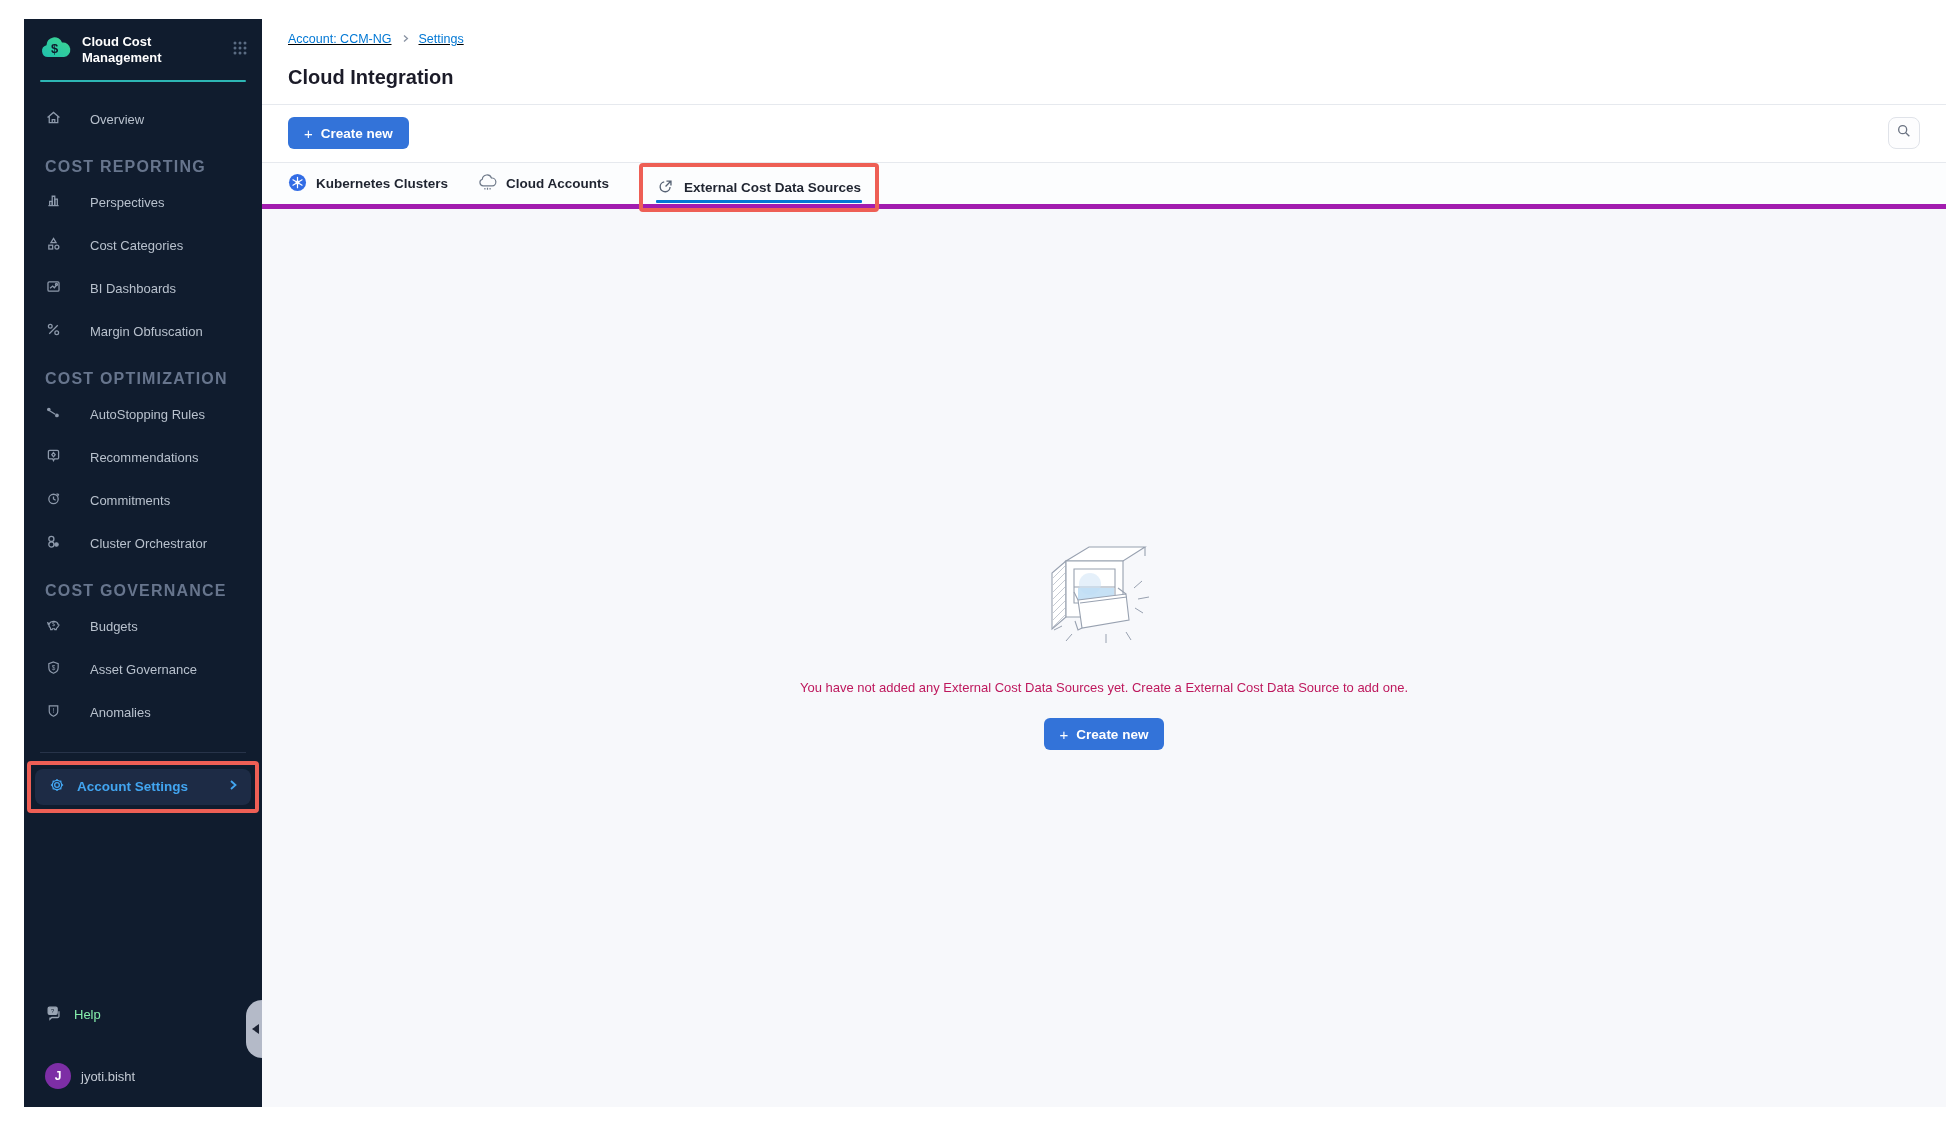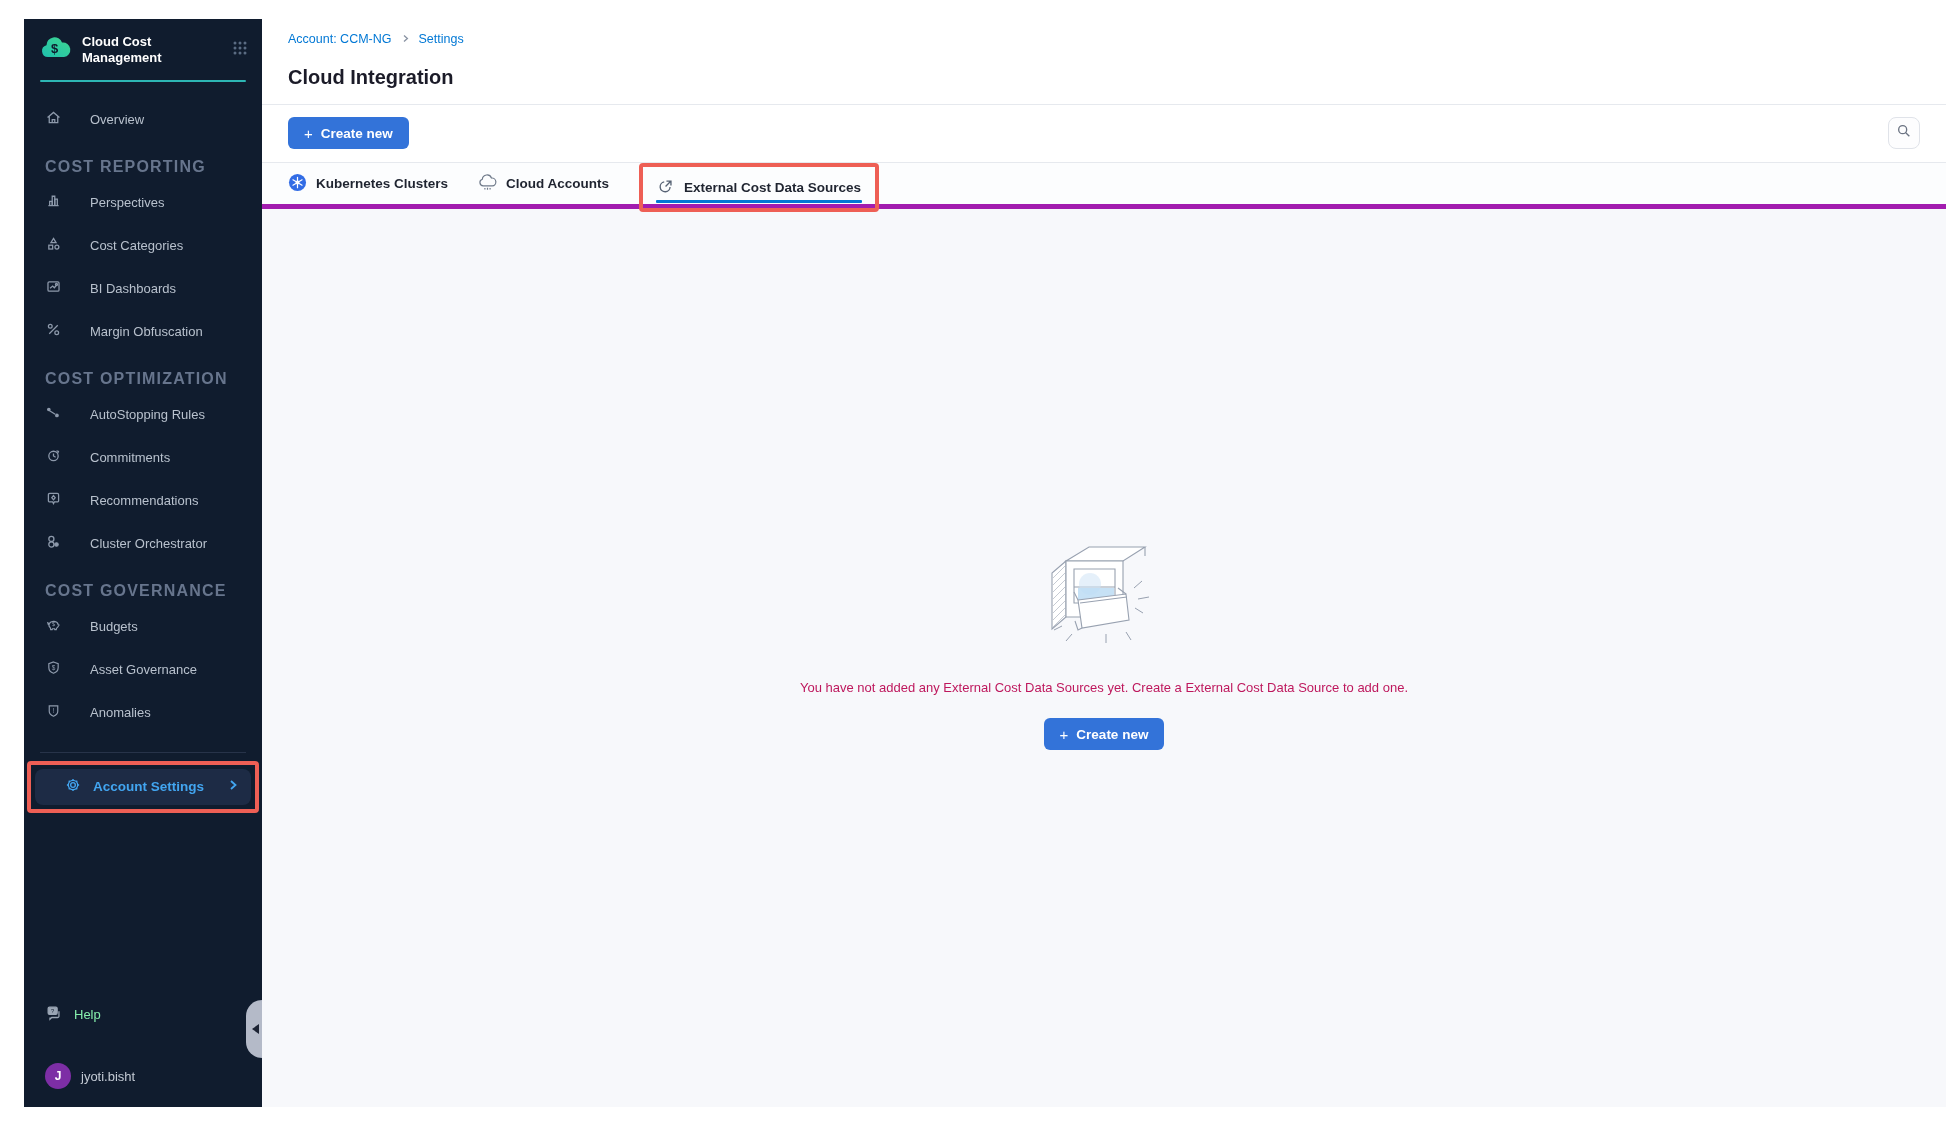--- a/index.html
+++ b/index.html
@@ -12,34 +12,34 @@
   .brand-title { flex: 1; font-size: 13px; font-weight: 700; color: #ffffff; line-height: 1.25; }
   .grid-icon { flex: none; }
   .brand-divider { height: 2px; background: #2db6b4; margin: 3px 16px 0 16px; border-radius: 1px; }
   .nav { padding-top: 16px; }
   .nav-item { display: flex; align-items: center; gap: 28px; height: 43px; padding: 0 14px 0 21px; font-size: 13px; color: #b8c1cd; cursor: pointer; }
   .nav-item .icon { flex: none; }
   .section-label { font-size: 16px; font-weight: 700; letter-spacing: 1.2px; color: #67758d; padding: 17px 0 5px 21px; }
   .settings-divider { height: 1px; background: #273349; margin: 18px 16px 0 16px; }
   .annotation-box { border: 4px solid #ee5f55; border-radius: 4px; }
   .settings-annotation { margin: 8px 3px 0 3px; padding: 4px; }
-  .account-settings { display: flex; align-items: center; gap: 11px; height: 36px; padding: 0 12px 0 29px; background: #1d2b45; border-radius: 8px; color: #42a5f0; font-size: 13.5px; font-weight: 700; cursor: pointer; }
+  .account-settings { display: flex; align-items: center; gap: 11px; height: 36px; padding: 0 12px 0 13px; background: #1d2b45; border-radius: 8px; color: #42a5f0; font-size: 13.5px; font-weight: 700; cursor: pointer; }
   .account-settings .spacer-flex { flex: 1; }
   .sb-spacer { flex: 1; }
   .sb-bottom { padding: 0 16px 16px 21px; }
   .help-row { display: flex; align-items: center; gap: 11px; height: 30px; margin-bottom: 32px; font-size: 13px; color: #86efac; cursor: pointer; }
   .user-row { display: flex; align-items: center; gap: 10px; height: 30px; font-size: 13px; color: #c3cad4; cursor: pointer; }
   .avatar { width: 26px; height: 26px; border-radius: 50%; background: #7d2ea5; color: #ffffff; font-size: 12px; font-weight: 700; display: flex; align-items: center; justify-content: center; flex: none; }
   .collapse-handle { position: absolute; right: 0; top: 981px; width: 16px; height: 58px; background: #b4bac8; border-radius: 29px 0 0 29px; display: flex; align-items: center; justify-content: flex-end; cursor: pointer; }
   .collapse-tri { width: 0; height: 0; border-top: 5px solid transparent; border-bottom: 5px solid transparent; border-right: 7px solid #1d2434; margin-right: 3px; }
 
   
   .main { flex: 1; display: flex; flex-direction: column; background: #ffffff; min-width: 0; }
   .page-header { padding: 13px 26px 0 26px; border-bottom: 1px solid #e6e9ee; }
-  .breadcrumb { display: flex; gap: 9px; font-size: 12.5px; }
+  .breadcrumb { display: flex; gap: 9px; font-size: 12.5px; text-decoration: underline; }
   .crumb-link { color: #0278d5; cursor: pointer; text-decoration: none; }
   .page-title { font-size: 20px; font-weight: 700; color: #1b1b28; margin: 20px 0 15px 0; }
   .toolbar { display: flex; align-items: center; justify-content: space-between; padding: 12px 26px 13px 26px; }
   .btn-primary { display: inline-flex; align-items: center; gap: 8px; height: 32px; padding: 0 16px; background: #3373d9; border: none; border-radius: 6px; color: #ffffff; font-family: "Liberation Sans", sans-serif; font-size: 13.5px; font-weight: 700; cursor: pointer; }
   .btn-plus { font-size: 15px; font-weight: 400; line-height: 1; }
   .search-btn { width: 32px; height: 32px; border: 1px solid #e0e3e9; border-radius: 8px; background: #fdfdfe; display: flex; align-items: center; justify-content: center; cursor: pointer; }
   .tabbar { display: flex; align-items: center; gap: 30px; height: 47px; padding: 0 26px; background: #fcfdfe; border-top: 1px solid #e6e9ee; border-bottom: 5px solid #a21caf; position: relative; z-index: 2; }
   .tab { display: flex; align-items: center; gap: 9px; font-size: 13.5px; font-weight: 700; color: #1f2430; cursor: pointer; }
   .tab-annotation { position: relative; padding: 10px 14px; margin: -2px 0 -9px 0; background: transparent; }
   .tab-underline { position: absolute; left: 13px; right: 13px; bottom: 5px; height: 3px; background: #0278d5; border-radius: 1px; }
@@ -146,35 +146,35 @@
             <path d="M4 7 L12 12"></path>
               <circle cx="4.5" cy="6.5" r="1.4" fill="#8d99ab"></circle>
               <circle cx="14" cy="13.5" r="2.2" fill="#8d99ab" stroke="none"></circle>
           </svg>
         </span>
         <span>AutoStopping Rules</span>
       </div>
       <div class="nav-item">
         <span class="icon">
           <svg width="17" height="17" viewBox="0 0 20 20" fill="none" stroke="#8d99ab" stroke-width="1.5">
+            <path d="M4 5.5 a1.5 1.5 0 0 1 1.5 -1.5 h9 a1.5 1.5 0 0 1 1.5 1.5 v7 a1.5 1.5 0 0 1 -1.5 1.5 h-3.5 l-1 2 l-1 -2 h-3.5 a1.5 1.5 0 0 1 -1.5 -1.5 Z"></path>
+            <path d="M10 6.5 L12 9 L10 11.5 L8 9 Z"></path>
+          </svg>
+        </span>
+        <span>Recommendations</span>
+      </div>
+      <div class="nav-item">
+        <span class="icon">
+          <svg width="17" height="17" viewBox="0 0 20 20" fill="none" stroke="#8d99ab" stroke-width="1.5">
             <circle cx="10" cy="10.5" r="5.5"></circle>
               <path d="M10 7.5 V10.5 L12.5 12"></path>
               <path d="M13.5 4.5 L15.8 5.2 L15 7.4"></path>
           </svg>
         </span>
         <span>Commitments</span>
-      </div>
-      <div class="nav-item">
-        <span class="icon">
-          <svg width="17" height="17" viewBox="0 0 20 20" fill="none" stroke="#8d99ab" stroke-width="1.5">
-            <path d="M4 5.5 a1.5 1.5 0 0 1 1.5 -1.5 h9 a1.5 1.5 0 0 1 1.5 1.5 v7 a1.5 1.5 0 0 1 -1.5 1.5 h-3.5 l-1 2 l-1 -2 h-3.5 a1.5 1.5 0 0 1 -1.5 -1.5 Z"></path>
-            <path d="M10 6.5 L12 9 L10 11.5 L8 9 Z"></path>
-          </svg>
-        </span>
-        <span>Recommendations</span>
       </div>
       <div class="nav-item">
         <span class="icon">
           <svg width="17" height="17" viewBox="0 0 20 20" fill="none" stroke="#8d99ab" stroke-width="1.5">
             <circle cx="7.5" cy="7" r="3"></circle>
               <circle cx="7.5" cy="13.5" r="3"></circle>
               <circle cx="13.5" cy="13.5" r="2" fill="#8d99ab"></circle>
           </svg>
         </span>
         <span>Cluster Orchestrator</span>

